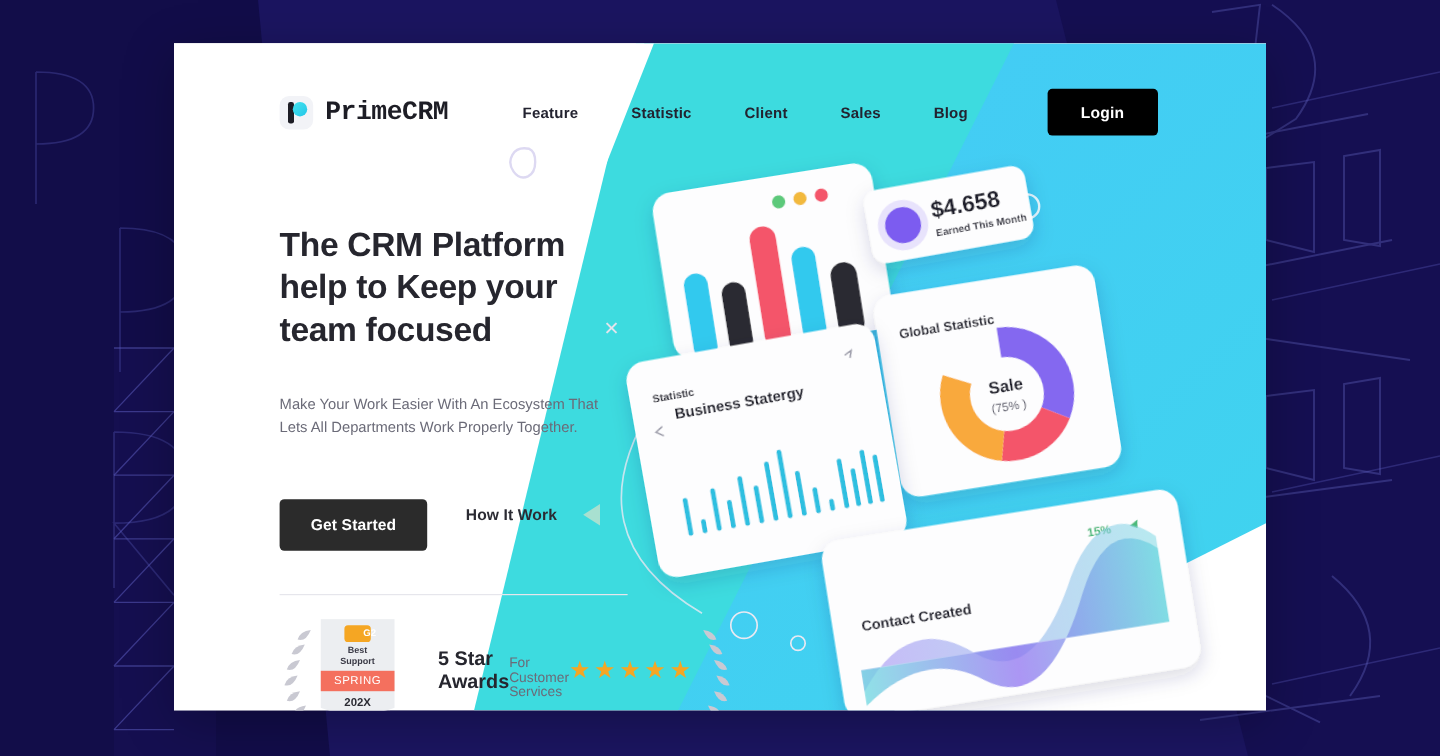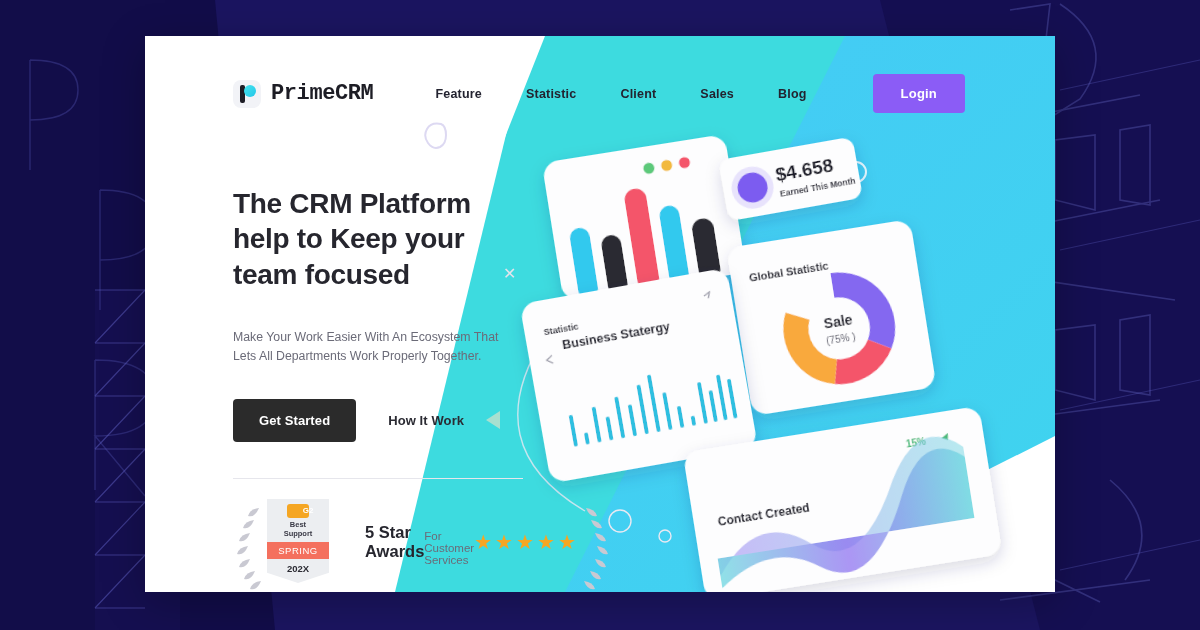--- a/index.html
+++ b/index.html
@@ -57,21 +57,21 @@
   #nav-links {
     display:flex; align-items:center; gap:44px;
     margin-left:auto; margin-right:0;
   }
   .nav-link {
     font-size:12.5px; color:#232330; font-weight:600; letter-spacing:.2px;
     cursor:pointer; white-space:nowrap;
   }
   #login-btn {
     margin-left:22px; margin-right:90px;
-    background:#8b5cf6; color:#fff;
+    background:#000000; color:#fff;
     font-size:13px; font-weight:bold;
     padding:12px 28px; border:none; border-radius:4px;
     cursor:pointer; letter-spacing:.2px;
   }
 
   
   #left {
     position:absolute; left:88px; top:150px; width:300px; z-index:12;
   }
   #headline {
@@ -82,20 +82,21 @@
     margin-top:36px; font-size:12.3px; line-height:1.55;
     color:#6b6b78; max-width:285px;
   }
   #cta-row {
     margin-top:33px; display:flex; align-items:center;
   }
   #get-started {
     background:#2b2b2b; color:#fff; border:none; border-radius:4px;
     font-size:13px; font-weight:bold; padding:14px 26px; cursor:pointer;
     letter-spacing:.1px;
+    margin-top:17px;
   }
   #how-it-work {
     margin-left:32px; font-size:13px; font-weight:700; color:#2b2b33;
     cursor:pointer; letter-spacing:.1px;
   }
   #play-tri {
     margin-left:22px; width:0; height:0;
     border-top:9px solid transparent; border-bottom:9px solid transparent;
     border-right:14px solid #a8e0d0;
   }

